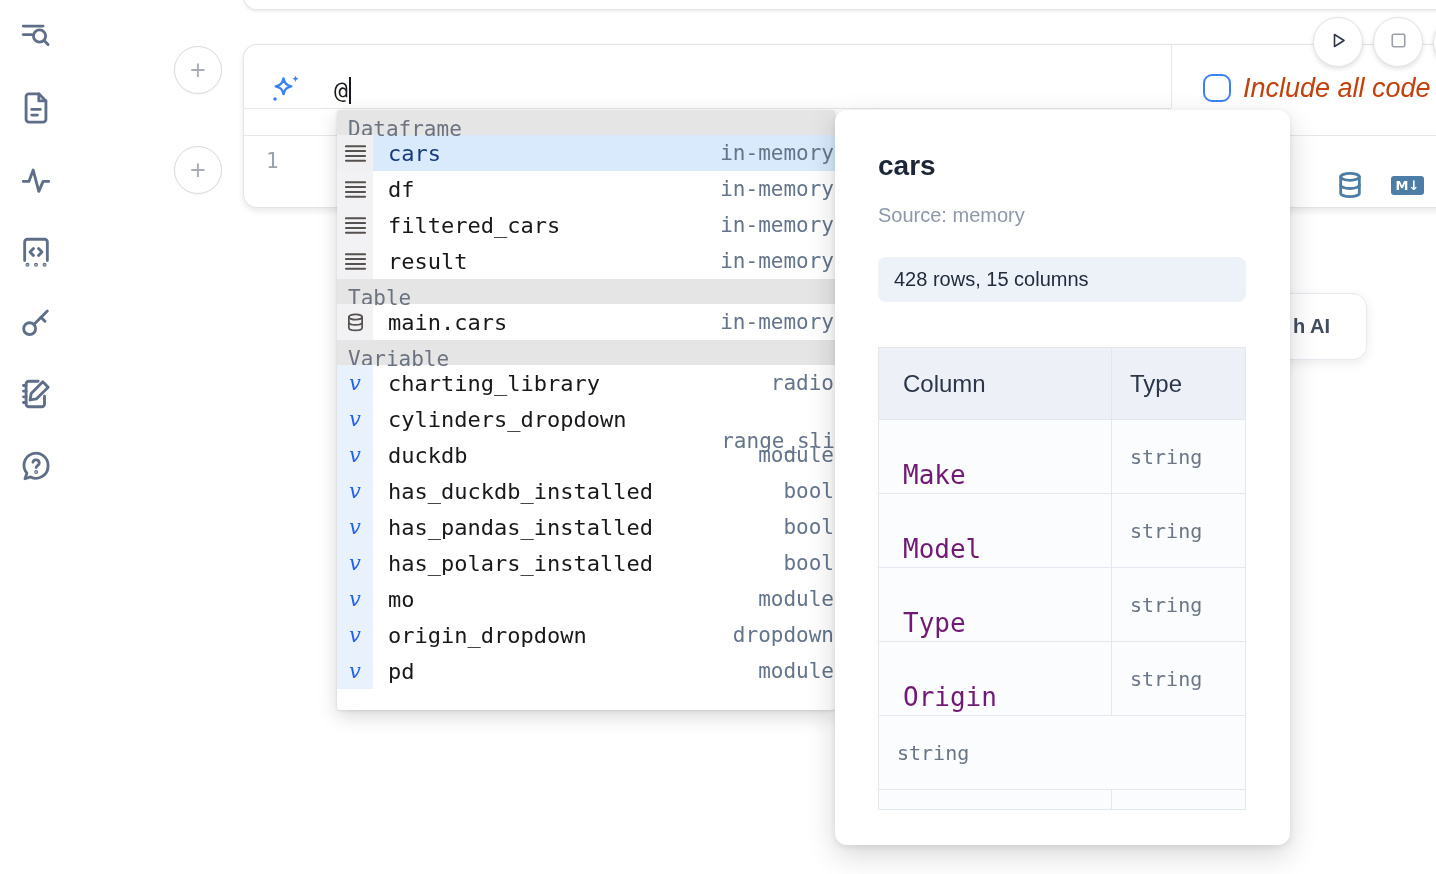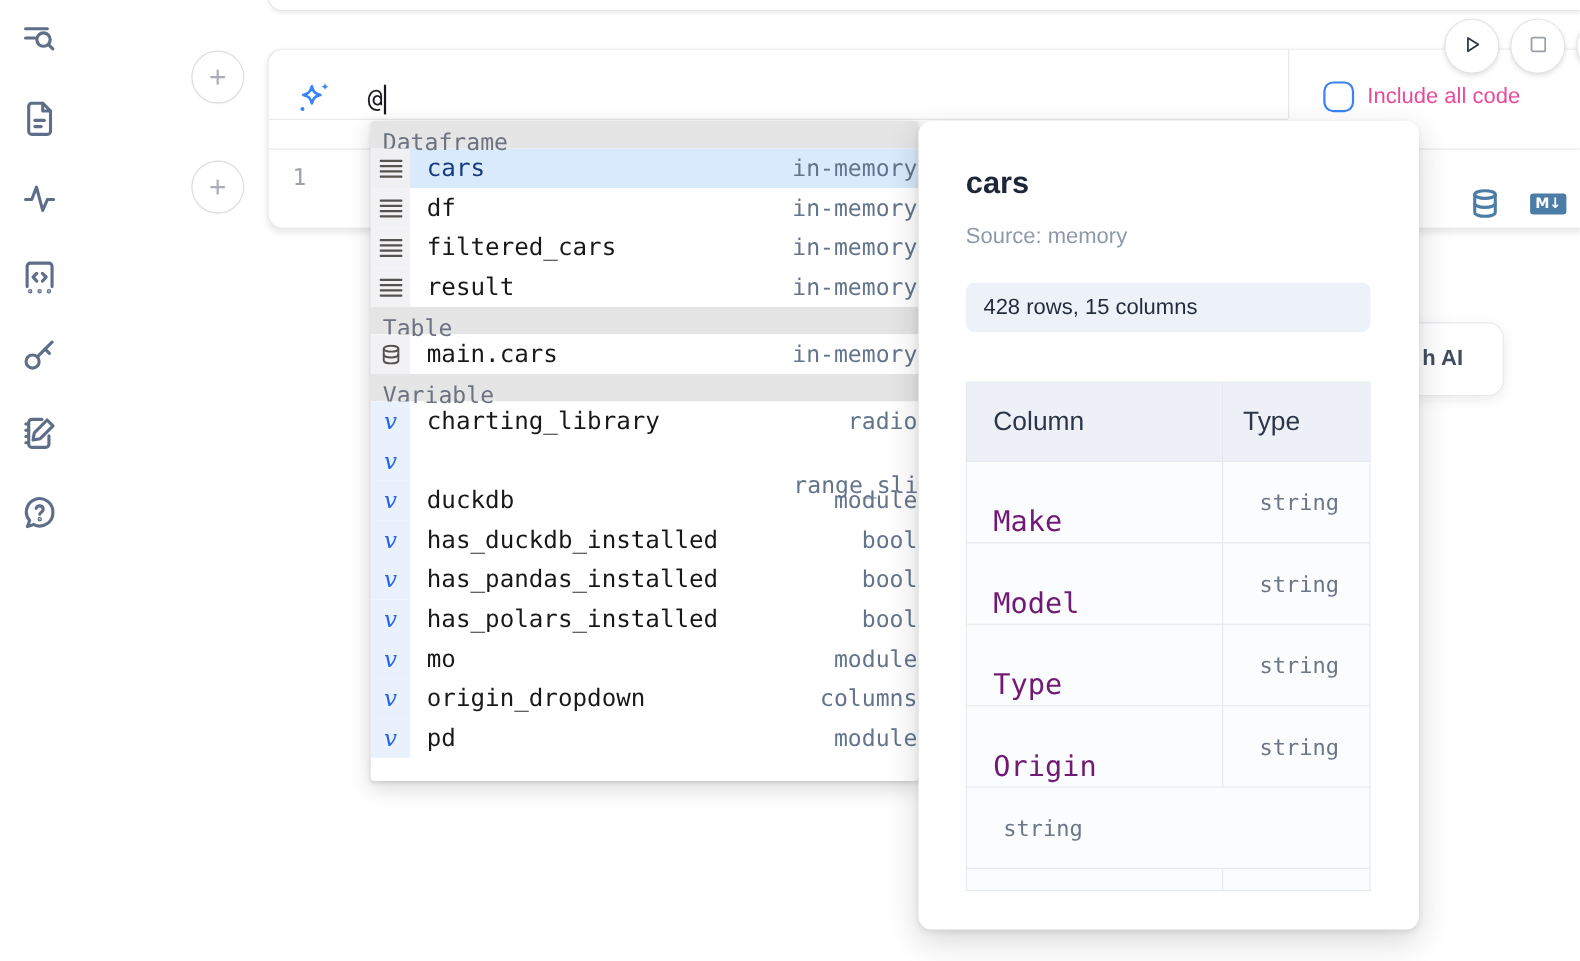--- a/index.html
+++ b/index.html
@@ -31,21 +31,21 @@
   .vdiv{position:absolute;left:927px;top:0;width:1px;height:63px;background:#e7e7ea;}
   .hdiv1{position:absolute;left:0;top:63px;width:927px;height:1px;background:#e7e7ea;}
   .hdiv2{position:absolute;left:0;top:90px;width:100%;height:1px;background:#e7e7ea;}
   .sparkle{position:absolute;left:24px;top:27px;width:36px;height:36px;}
   .prompt{position:absolute;left:90px;top:27px;height:36px;display:flex;align-items:center;
     font-family:"DejaVu Sans Mono",monospace;font-size:23px;color:#18181b;cursor:text;min-width:600px;}
   .caret{display:inline-block;width:2px;height:27px;background:#16181d;margin-left:1px;}
   .cb{position:absolute;left:959px;top:29px;width:28px;height:28px;border:2px solid #3b82f6;
     border-radius:9px;background:#fff;box-sizing:border-box;cursor:pointer;}
   .cb-label{position:absolute;left:999px;top:29px;height:28px;line-height:28px;
-    font-size:20px;color:#ec4899;}
+    font-size:27px;color:#c2410c;font-style:italic;}
   .lineno{position:absolute;left:22px;top:104px;font-family:"DejaVu Sans Mono",monospace;
     font-size:21px;color:#9aa2ac;}
   .dbicon{position:absolute;left:1092px;top:125px;width:28px;height:30px;color:#4c7da6;cursor:pointer;}
   .mdbadge{position:absolute;left:1147px;top:131px;width:33px;height:19px;background:#4c7da6;
     border-radius:3px;color:#fff;font-size:13px;font-weight:bold;text-align:center;line-height:19px;
     font-family:"DejaVu Sans",sans-serif;cursor:pointer;}
 
   
   .runbtn{position:absolute;top:17px;width:50px;height:50px;border-radius:50%;background:#fff;
     border:1px solid #e2e3e6;box-shadow:0 2px 5px rgba(0,0,0,.12);z-index:15;
@@ -83,21 +83,21 @@
     box-sizing:border-box;}
   .pv-tbl{position:absolute;left:43px;top:237px;width:368px;height:463px;overflow:hidden;
     border:1px solid #e3e8ee;box-sizing:border-box;background:#fbfcfd;}
   .tr{display:flex;border-bottom:1px solid #e3e8ee;height:74px;box-sizing:border-box;}
   .tr.thead{height:72px;background:#edf1f7;}
   .td1{width:233px;border-right:1px solid #e3e8ee;padding-left:24px;box-sizing:border-box;
     display:flex;align-items:center;}
   .td2{flex:1;padding-left:18px;display:flex;align-items:center;}
   .thead .td1,.thead .td2{font-size:24px;color:#2b3648;font-family:"Liberation Sans",sans-serif;}
   .colname{font-family:"DejaVu Sans Mono",monospace;font-size:26px;color:#701a75;margin-top:37px;}
-  .coltype{font-family:"DejaVu Sans Mono",monospace;font-size:20px;color:#6b7687;margin-left:15px;}
+  .coltype{font-family:"DejaVu Sans Mono",monospace;font-size:20px;color:#6b7687;}
 
   
   .gen{position:absolute;left:1058px;top:293px;width:309px;height:67px;background:#fff;
     border:1px solid #e7eaef;border-radius:14px;box-shadow:0 3px 12px rgba(0,0,0,.08);z-index:20;
     display:flex;align-items:center;justify-content:flex-end;padding-right:36px;
     box-sizing:border-box;font-size:20px;font-weight:700;color:#414c5f;cursor:pointer;}
 </style>
 </head>
 <body>
 
@@ -302,20 +302,21 @@
 
   <div class="ac-h">Variable</div>
 
   <div class="ac-row">
     <span class="gut gv">v</span>
     <span class="nm">charting_library</span>
     <span class="ty">radio</span>
   </div>
   <div class="ac-row">
     <span class="gut gv">v</span>
+    <span class="nm">cylinders_dropdown</span>
     <span class="ty clip">range_sli</span>
   </div>
   <div class="ac-row">
     <span class="gut gv">v</span>
     <span class="nm">duckdb</span>
     <span class="ty">module</span>
   </div>
   <div class="ac-row">
     <span class="gut gv">v</span>
     <span class="nm">has_duckdb_installed</span>
@@ -332,21 +333,21 @@
     <span class="ty">bool</span>
   </div>
   <div class="ac-row">
     <span class="gut gv">v</span>
     <span class="nm">mo</span>
     <span class="ty">module</span>
   </div>
   <div class="ac-row">
     <span class="gut gv">v</span>
     <span class="nm">origin_dropdown</span>
-    <span class="ty">columns</span>
+    <span class="ty">dropdown</span>
   </div>
   <div class="ac-row">
     <span class="gut gv">v</span>
     <span class="nm">pd</span>
     <span class="ty">module</span>
   </div>
 </div>
 
 <div class="pv">
   <div class="pv-title">cars</div>

